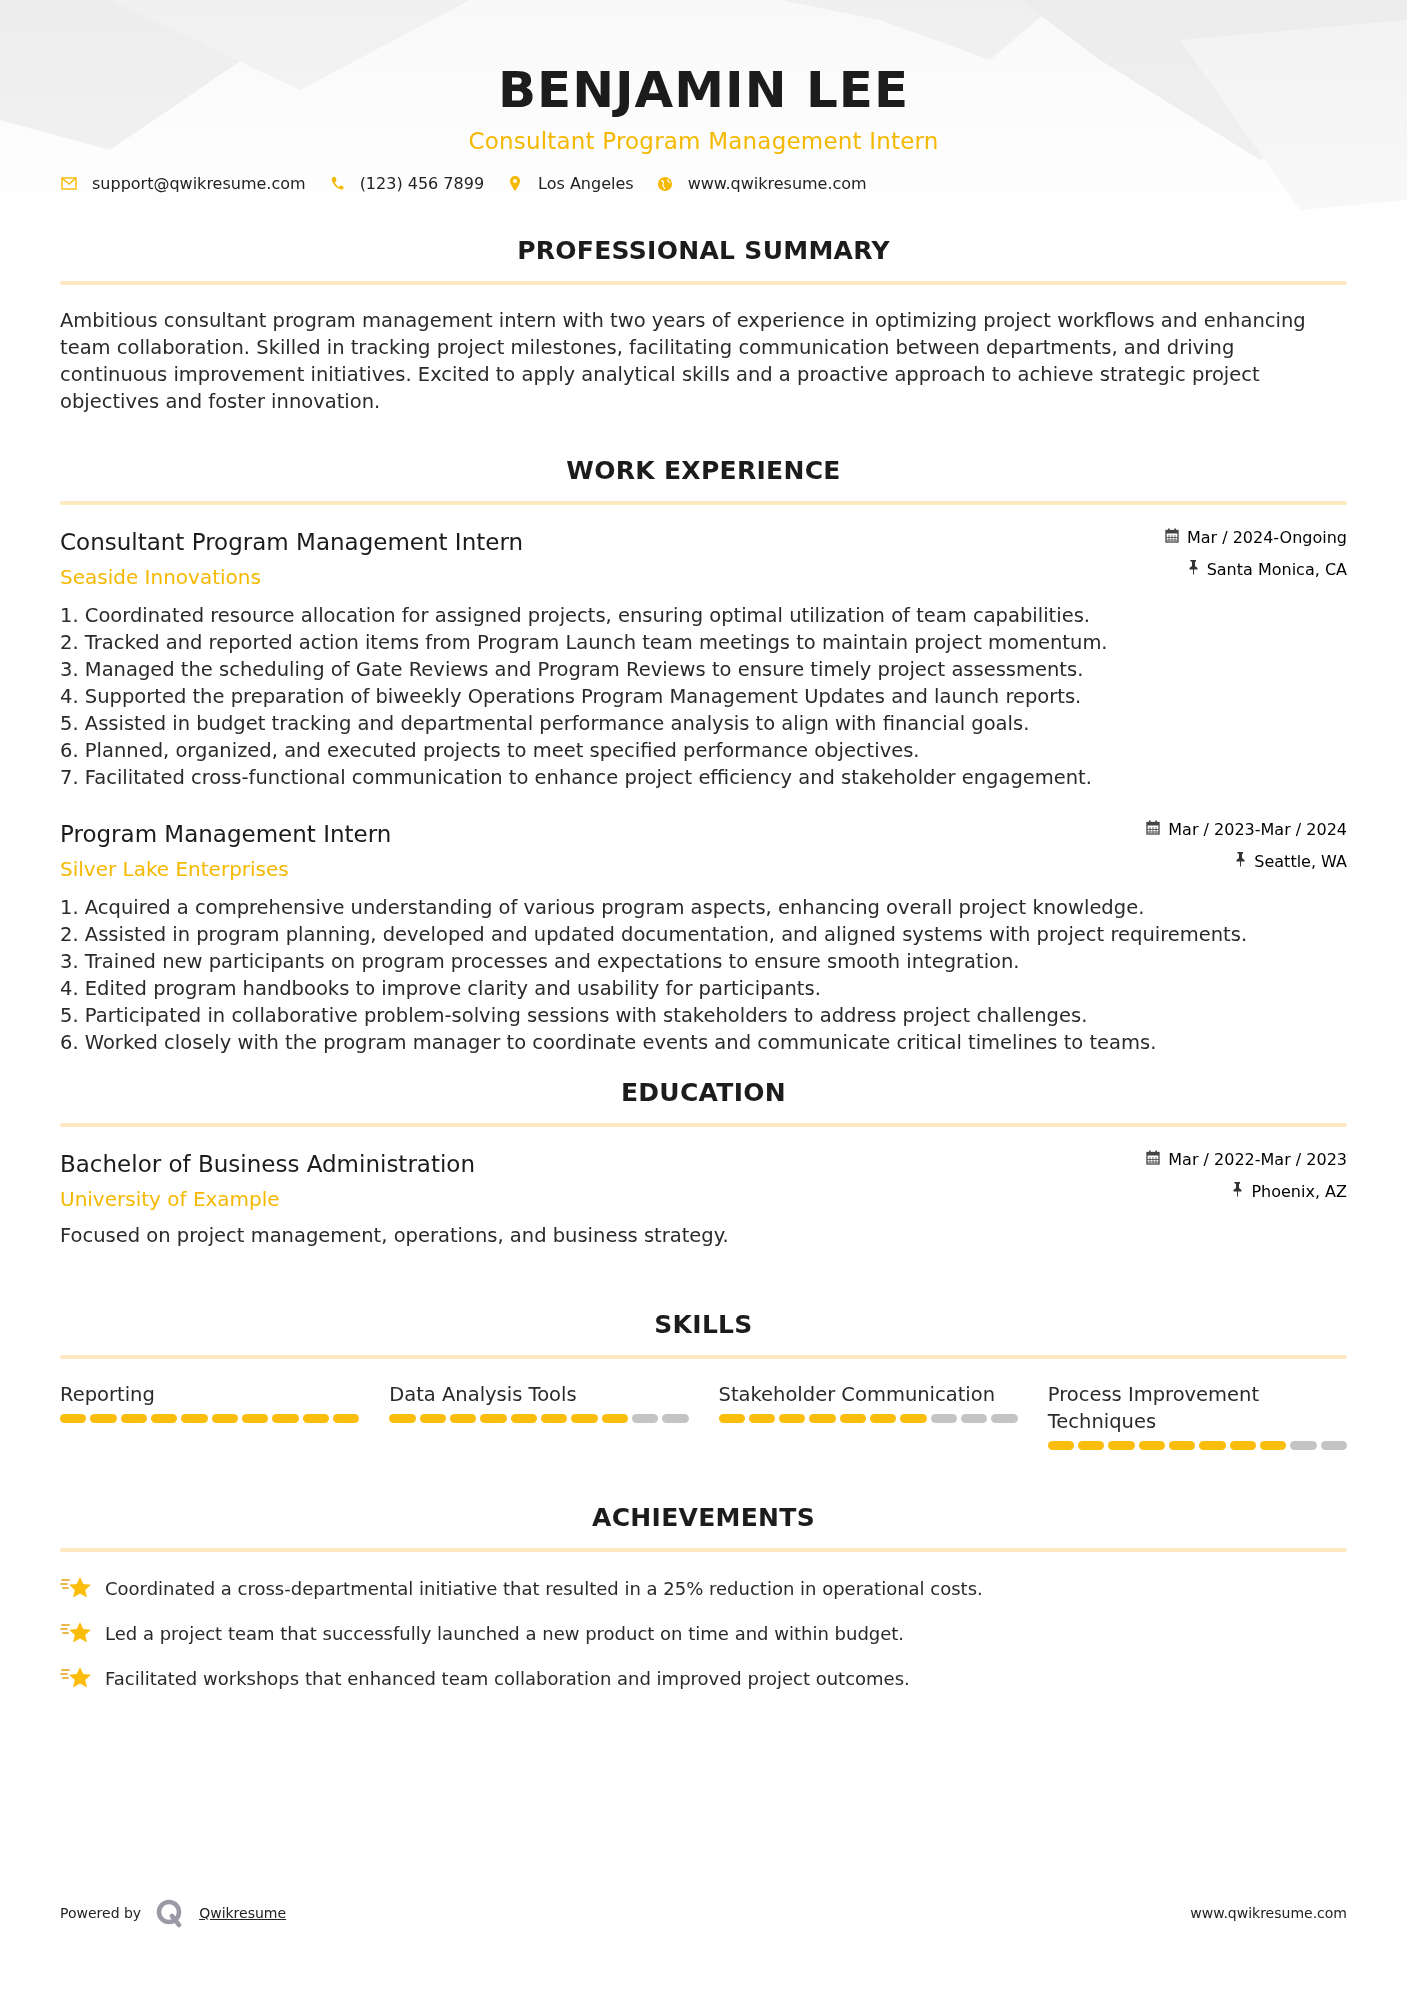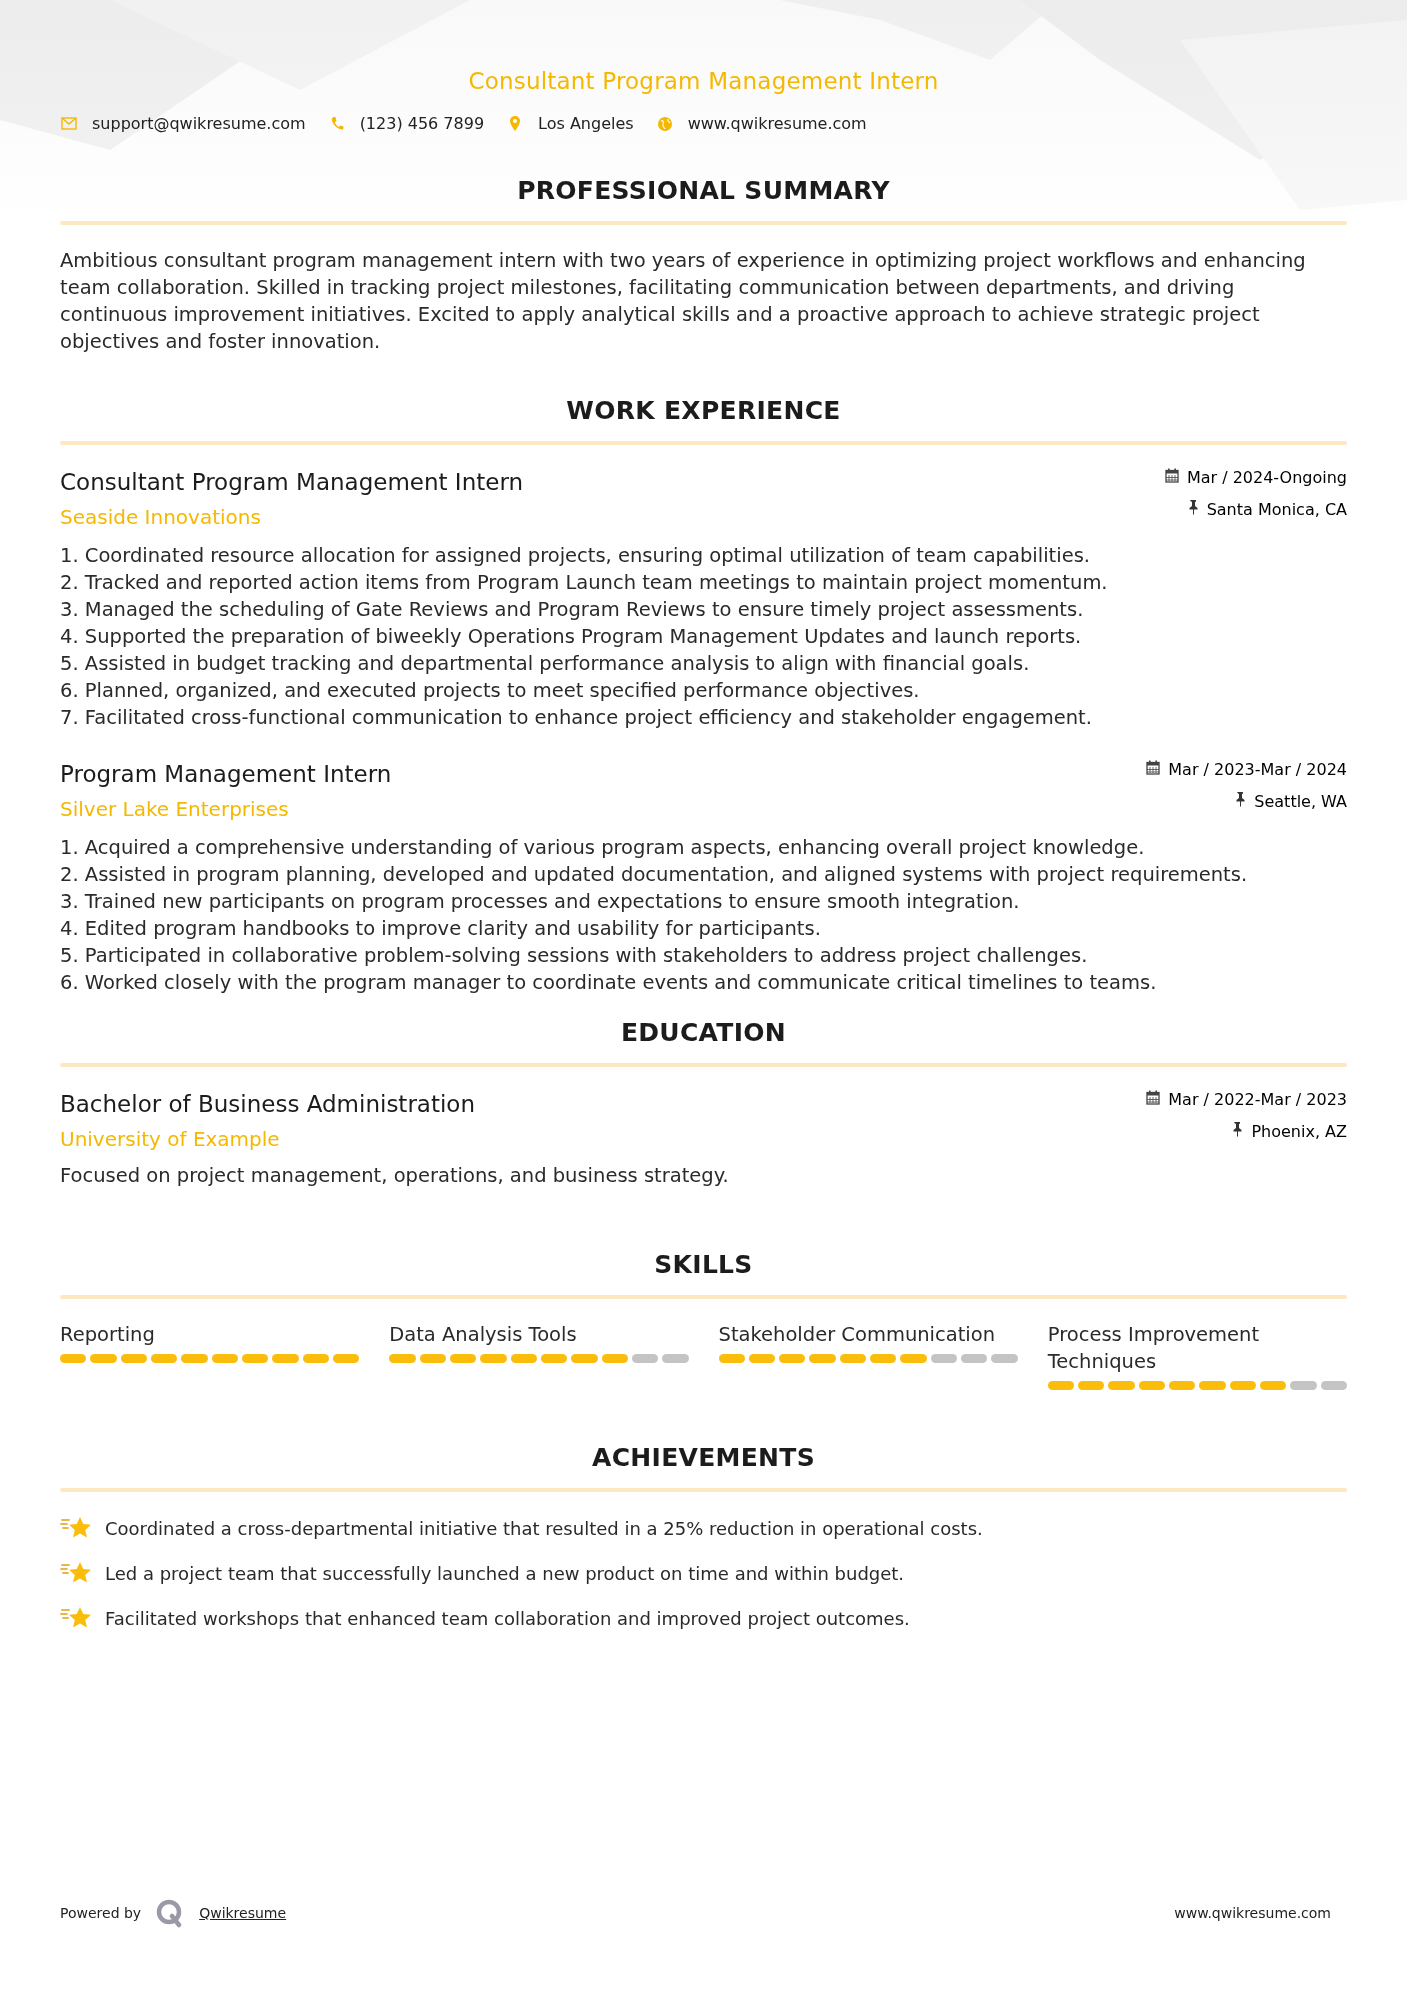--- a/index.html
+++ b/index.html
@@ -45,21 +45,21 @@
     .skill-bar { display: flex; gap: 4px; margin-top: 6px; }
     .seg { flex: 1; height: 9px; border-radius: 5px; background: #c4c4c4; }
     .seg.on { background: #fbbd0b; }
 
     .achievements { margin-top: 52px; }
     .ach-list { list-style: none; margin-top: 22px; }
     .ach-item { display: flex; align-items: center; gap: 12px; font-size: 18px; line-height: 27px; color: #2a2a2a; }
     .ach-item + .ach-item { margin-top: 17px; }
     .star { width: 33px; height: 28px; flex: none; }
 
-    .footer { position: absolute; left: 60px; right: 76px; top: 1898px; display: flex; justify-content: space-between; align-items: center; font-size: 14px; color: #222; }
+    .footer { position: absolute; left: 60px; right: 60px; top: 1898px; display: flex; justify-content: space-between; align-items: center; font-size: 14px; color: #222; }
     .powered { display: flex; align-items: center; gap: 14px; }
     .powered a { color: #222; text-decoration: underline; }
     .q-logo { width: 30px; height: 30px; }
   </style>
 </head>
 <body>
 
 <div class="bg-decor">
   <svg viewBox="0 0 1407 230" preserveAspectRatio="none">
     <defs>
@@ -73,20 +73,21 @@
     <polygon points="110,0 470,0 300,90" fill="#f4f4f4"></polygon>
     <polygon points="780,0 1060,0 990,60 880,20" fill="#f2f2f2"></polygon>
     <polygon points="1020,0 1407,0 1407,80 1260,160 1100,60" fill="#eeeeee"></polygon>
     <polygon points="1180,40 1407,20 1407,200 1300,210" fill="#f6f6f6"></polygon>
     <rect width="1407" height="230" fill="url(#fade)" opacity="0.25"></rect>
   </svg>
 </div>
 
 <div class="page">
   <header class="header">
+    <div class="name">BENJAMIN LEE</div>
     <div class="role">Consultant Program Management Intern</div>
     <div class="contacts">
       <div class="contact">
         <span class="cicon">
           <svg width="16" height="13" viewBox="0 0 16 13">
               <rect x="1" y="1" width="14" height="11" fill="none" stroke="#f5b800" stroke-width="1.4"></rect>
               <polyline points="1,1 8,7 15,1" fill="none" stroke="#f5b800" stroke-width="1.4"></polyline>
             </svg>
         </span>
         <span>support@qwikresume.com</span>

